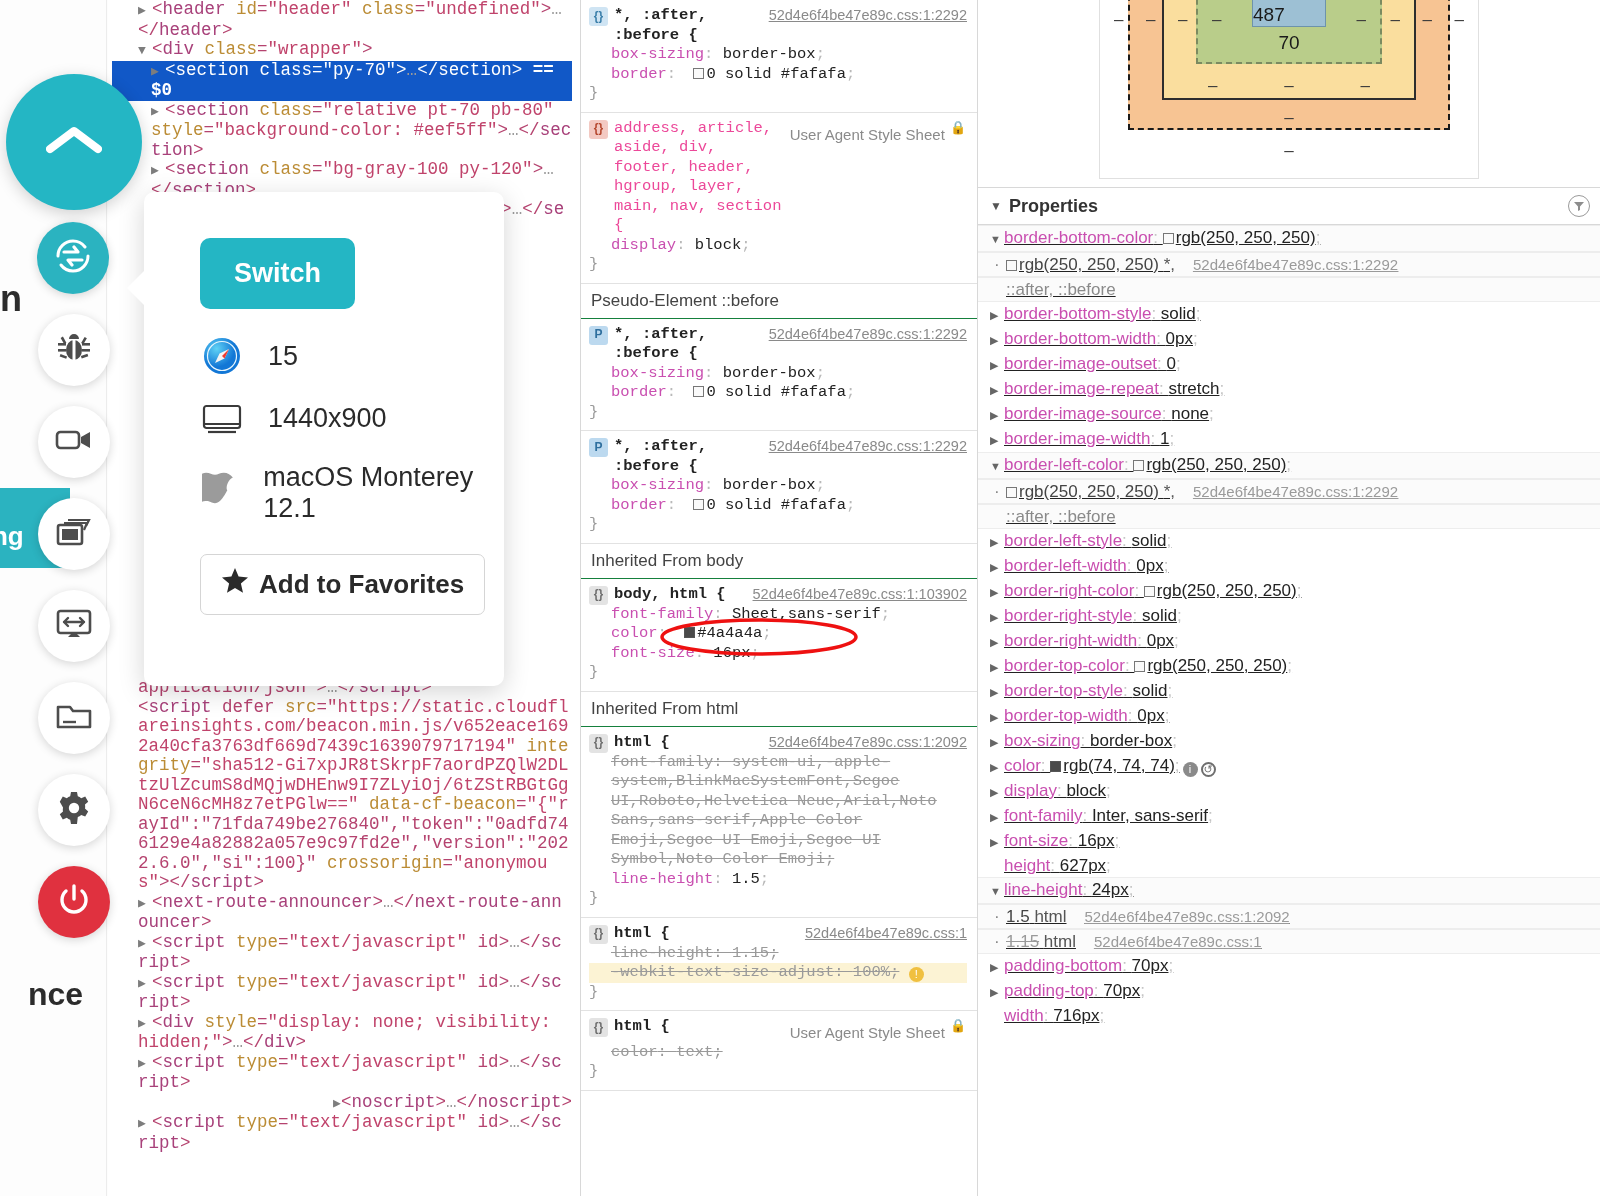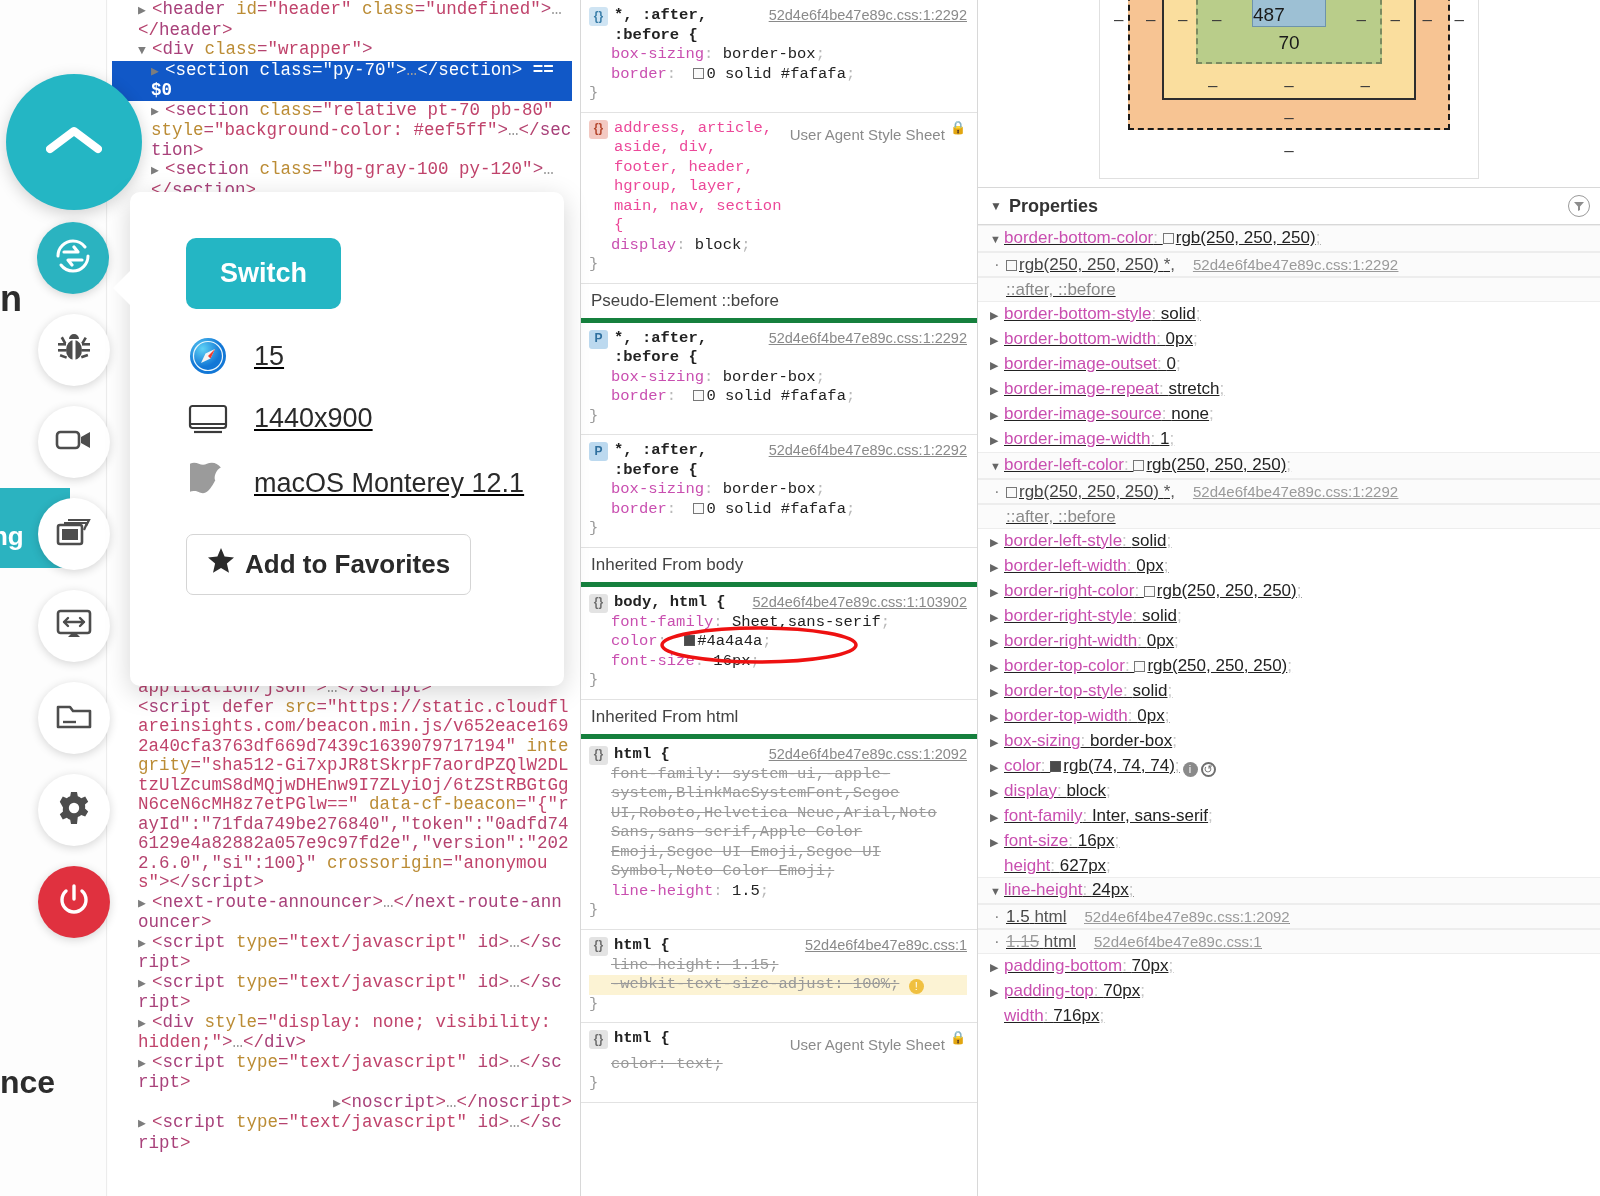--- a/index.html
+++ b/index.html
@@ -106,21 +106,21 @@
     border:1px solid #555; background:#4a4a4a; vertical-align:-1px;
     margin-right:2px;
   }
   .strike { text-decoration: line-through; color:#9a9a9a; }
   .strike .prop { color:#9a9a9a; }
   .section-label {
     padding: 7px 10px;
     font-family:"Liberation Sans", sans-serif;
     font-size: 17px;
     color: #444;
-    border-bottom: 5px solid #15803d;
+    border-bottom: 1px solid #15803d;
     background: #fff;
   }
   .warn-line { background:#fcf3d4; }
   .warn-ico {
     display:inline-block; width:15px; height:15px; border-radius:50%;
     background:#f0c040; color:#fff; font-size:11px; text-align:center;
     line-height:15px; vertical-align:-2px; font-family:"Liberation Sans",sans-serif;
   }
 
   
@@ -230,28 +230,27 @@
   .fab.big {
     width:136px; height:136px; background:#24b6c4;
     box-shadow: 0 4px 16px rgba(0,0,0,0.18);
     margin-bottom:12px;
   }
   .fab.teal { background:#2bb3c0; }
   .fab.red  { background:#e0313f; }
 
   
   .popover {
-    position:absolute; left:130px; top:192px;
-    width:434px; height:494px;
+    position:absolute; left:144px; top:192px;
+    width:360px; height:494px;
     background:#ffffff;
     border-radius: 10px;
     box-shadow: 0 6px 26px rgba(0,0,0,0.17);
     z-index: 40;
     padding: 46px 0 0 56px;
-    text-decoration: underline;
   }
   .popover::before {
     content:"";
     position:absolute; left:-17px; top:78px;
     border-top: 18px solid transparent;
     border-bottom: 18px solid transparent;
     border-right: 18px solid #ffffff;
   }
   .switch-btn {
     display:inline-block;
@@ -299,21 +298,21 @@
 </style>
 </head>
 <body>
 
 <div id="root">
 
   <div class="page-frag" style="left:0px; top:278px; font-size:36px;">n</div>
   <div class="teal-pill">
     <span>ting</span>
   </div>
-  <div class="page-frag" style="left:0px; top:1064px; font-size:32px;">nce</div>
+  <div class="page-frag" style="left:0px; top:976px; font-size:32px;padding-left:28px;">nce</div>
   <div class="page-divider" style="left:106px;"></div>
 
   <div class="dom-panel">
     <div class="dom-lines" id="dom-top">
         <div class="dom-row" style="padding-left: 26px;"><span class="tri">▶</span><span class="punc">&lt;</span><span class="tagn">header</span> <span class="attn">id</span><span class="punc">=</span><span class="attv">"header"</span> <span class="attn">class</span><span class="punc">=</span><span class="attv">"undefined"</span><span class="punc">&gt;</span><span class="ell">…</span><span class="punc">&lt;/</span><span class="tagn">header</span><span class="punc">&gt;</span></div>
         <div class="dom-row" style="padding-left: 26px;"><span class="tri open">▼</span><span class="punc">&lt;</span><span class="tagn">div</span> <span class="attn">class</span><span class="punc">=</span><span class="attv">"wrapper"</span><span class="punc">&gt;</span></div>
         <div class="dom-row sel" style="padding-left: 39px;"><span class="tri">▶</span><span class="punc">&lt;</span><span class="tagn">section</span> <span class="attn">class</span><span class="punc">=</span><span class="attv">"py-70"</span><span class="punc">&gt;</span><span class="ell">…</span><span class="punc">&lt;/</span><span class="tagn">section</span><span class="punc">&gt;</span> <span class="dollar">== $0</span></div>
         <div class="dom-row" style="padding-left: 39px;"><span class="tri">▶</span><span class="punc">&lt;</span><span class="tagn">section</span> <span class="attn">class</span><span class="punc">=</span><span class="attv">"relative pt-70 pb-80"</span> <span class="attn">style</span><span class="punc">=</span><span class="attv">"background-color: #eef5ff"</span><span class="punc">&gt;</span><span class="ell">…</span><span class="punc">&lt;/</span><span class="tagn">section</span><span class="punc">&gt;</span></div>
         <div class="dom-row" style="padding-left: 39px;"><span class="tri">▶</span><span class="punc">&lt;</span><span class="tagn">section</span> <span class="attn">class</span><span class="punc">=</span><span class="attv">"bg-gray-100 py-120"</span><span class="punc">&gt;</span><span class="ell">…</span><span class="punc">&lt;/</span><span class="tagn">section</span><span class="punc">&gt;</span></div>
         <div class="dom-row" style="padding-left: 39px;"><span class="tri">▶</span><span class="punc">&lt;</span><span class="tagn">section</span> <span class="attn">class</span><span class="punc">=</span><span class="attv">"bg-white py-120"</span><span class="punc">&gt;</span><span class="ell">…</span><span class="punc">&lt;/</span><span class="tagn">section</span><span class="punc">&gt;</span></div>

